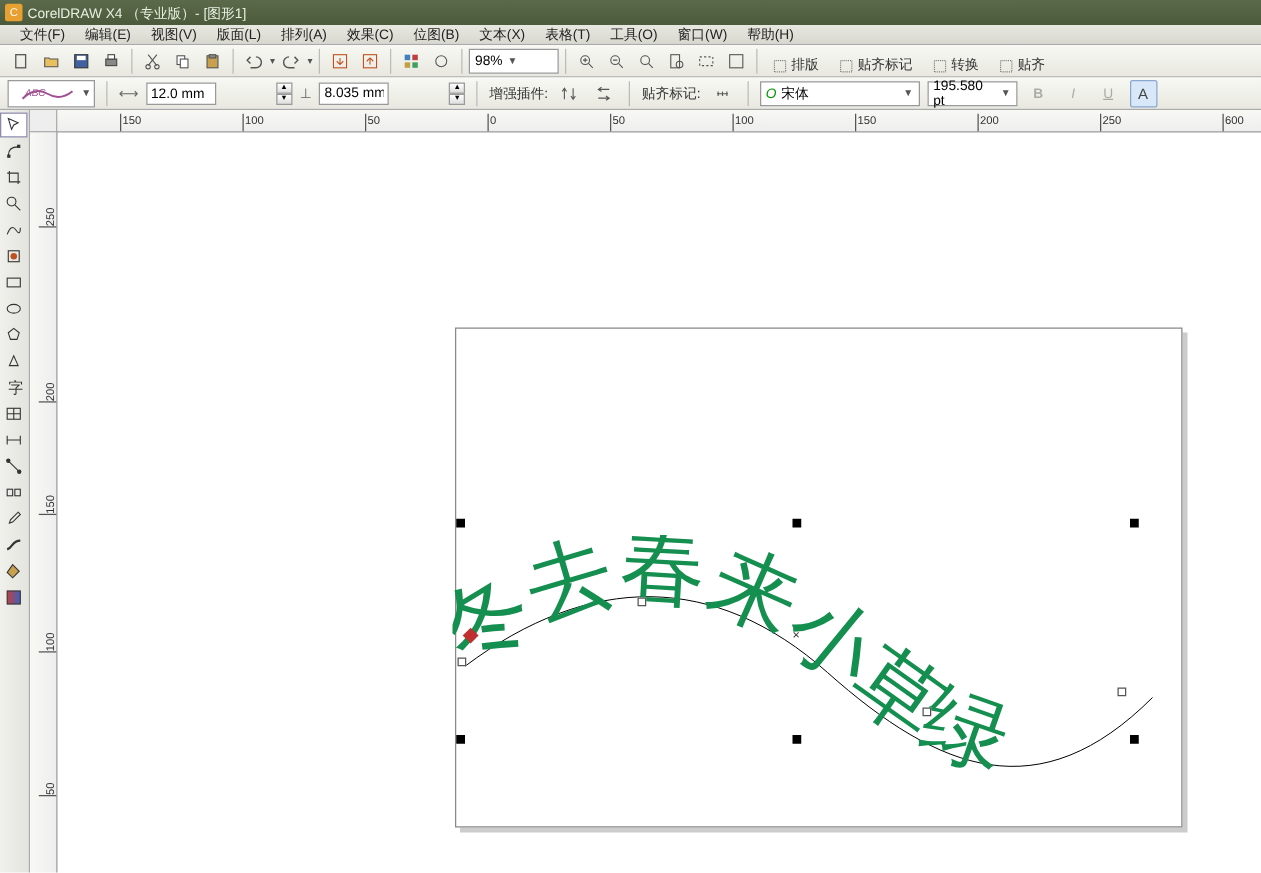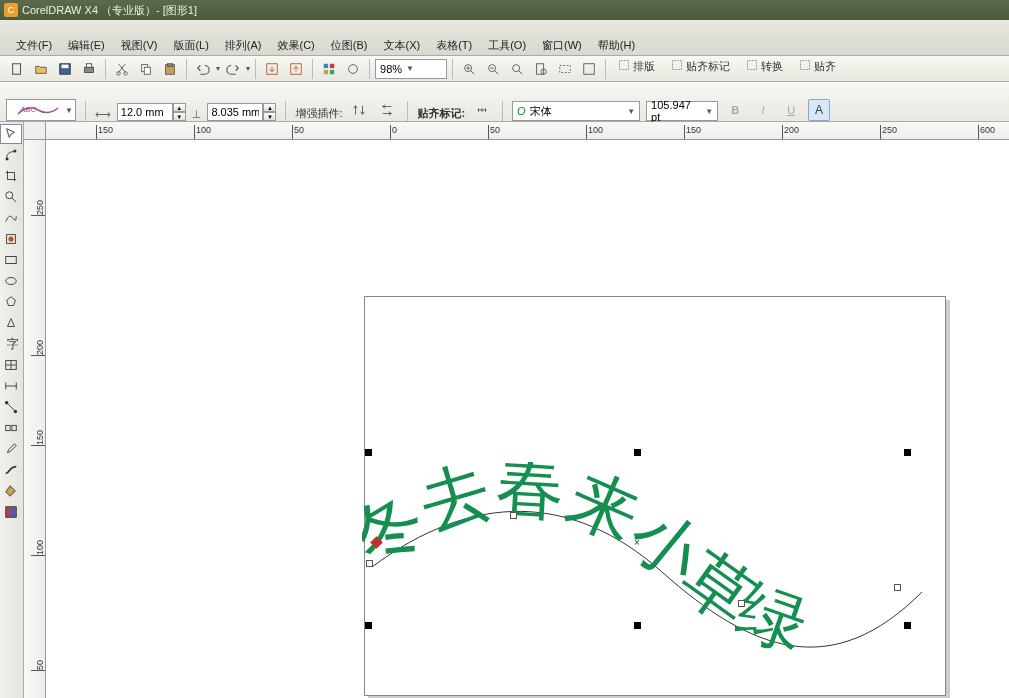--- a/index.html
+++ b/index.html
@@ -1,36 +1,36 @@
 <!DOCTYPE html>
 <html><head>
 <meta charset="utf-8">
 <style>
 * { margin:0; padding:0; box-sizing:border-box; font-family:"Microsoft YaHei",SimSun,sans-serif; }
 body { width:1009px; height:698px; background:#fff; overflow:hidden; font-size:11px; }
 
 .titlebar { height:20px; background:linear-gradient(#5a6a4a,#4a5a3a); color:#e8f0e0; display:flex; align-items:center; padding:0 4px; gap:4px; }
 .titlebar .icon { width:14px; height:14px; background:#e8a030; border-radius:2px; display:flex; align-items:center; justify-content:center; font-size:9px; color:#fff; }
 
-.menubar { height:36px; background:linear-gradient(#e8e8e0,#d8d8d0); border-bottom:1px solid #aaa; display:flex; align-items:flex-end; padding:0 8px; }
+.menubar { height:16px; background:linear-gradient(#e8e8e0,#d8d8d0); border-bottom:1px solid #aaa; display:flex; align-items:center; padding:0 8px; }
 .menubar span { padding:2px 8px; cursor:default; color:#222; }
 
 .toolbar { height:26px; background:linear-gradient(#f8f8f4,#e8e8e0); border-bottom:1px solid #aaa; display:flex; align-items:center; padding:0 6px; gap:2px; }
 .tbtn { width:22px; height:22px; display:flex; align-items:center; justify-content:center; border-radius:2px; cursor:pointer; color:#444; }
 .tbtn svg { width:14px; height:14px; }
 .sep { width:1px; height:20px; background:#bbb; margin:0 3px; }
-.txtbtn { height:22px; padding:0 6px; display:flex; align-items:flex-start; gap:3px; border:1px solid transparent; border-radius:2px; cursor:pointer; color:#333; }
+.txtbtn { height:22px; padding:0 6px; display:flex; align-items:flex-end; gap:3px; border:1px solid transparent; border-radius:2px; cursor:pointer; color:#333; }
 .combo { height:20px; border:1px solid #999; background:#fff; display:flex; align-items:center; padding:0 4px; gap:4px; font-size:11px; }
 .combo .arrow { font-size:8px; color:#555; }
-.spinner { display:flex; align-items:center; }
+.spinner { display:flex; align-items:center;gap:48px; }
 .spinner input { width:56px; height:18px; border:1px solid #999; padding:0 3px; font-size:11px; }
 .spinarr { display:flex; flex-direction:column; }
 .spinarr div { width:13px; height:9px; border:1px solid #999; background:linear-gradient(#fff,#ddd); font-size:6px; display:flex; align-items:center; justify-content:center; cursor:pointer; }
 
-.propbar { height:40px; background:linear-gradient(#f8f8f4,#e8e8e0); border-bottom:1px solid #aaa; display:flex; align-items:flex-end; padding:0 6px; gap:6px; }
+.propbar { height:26px; background:linear-gradient(#f8f8f4,#e8e8e0); border-bottom:1px solid #aaa; display:flex; align-items:center; padding:0 6px; gap:6px; }
 .preset { width:70px; height:22px; border:1px solid #999; background:#fff; display:flex; align-items:center; justify-content:center; position:relative; }
 .preset svg { width:50px; height:16px; }
 .preset .arrow { position:absolute; right:2px; font-size:8px; color:#555; }
 
 .workspace { display:flex; height:632px; }
 .toolbox { width:24px; background:linear-gradient(90deg,#f0f0ec,#e4e4de); border-right:1px solid #aaa; display:flex; flex-direction:column; padding-top:2px; gap:1px; }
 .tool { width:22px; height:20px; display:flex; align-items:center; justify-content:center; cursor:pointer; color:#444; }
 .tool.active { background:#fff; border:1px solid #88a; }
 .tool svg { width:14px; height:14px; }
 
@@ -253,34 +253,34 @@
       <svg viewBox="0 0 16 16">
         <path d="M4 3v10M2 6l2-3 2 3M12 13V3M10 10l2 3 2-3" stroke="#555" fill="none"></path>
       </svg>
     </div>
   <div class="tbtn">
       <svg viewBox="0 0 16 16">
         <path d="M3 4h10M6 2L3 4l3 2M13 12H3M10 10l3 2-3 2" stroke="#555" fill="none"></path>
       </svg>
     </div>
   <div class="sep"></div>
-  <span style="color:#333;font-weight:bold;">贴齐标记:</span>
+  <span style="color:#333;">贴齐标记:</span>
   <div class="tbtn">
       <svg viewBox="0 0 16 16">
         <path d="M3 8h10M4 6v4M8 6v4M12 6v4" stroke="#555"></path>
       </svg>
     </div>
   <div class="sep"></div>
   <div class="combo" style="width:128px;">
       <span style="font-style:italic;color:#090;">O</span>
       <span>宋体</span>
       <span class="arrow" style="margin-left:auto;">▼</span>
     </div>
   <div class="combo" style="width:72px;">
-      <span>105.947 pt</span>
+      <span>195.580 pt</span>
       <span class="arrow">▼</span>
     </div>
   <div class="tbtn" style="opacity:.4;">
       <b>B</b>
     </div>
   <div class="tbtn" style="opacity:.4;">
       <i>I</i>
     </div>
   <div class="tbtn" style="opacity:.4;">
       <u>U</u>

